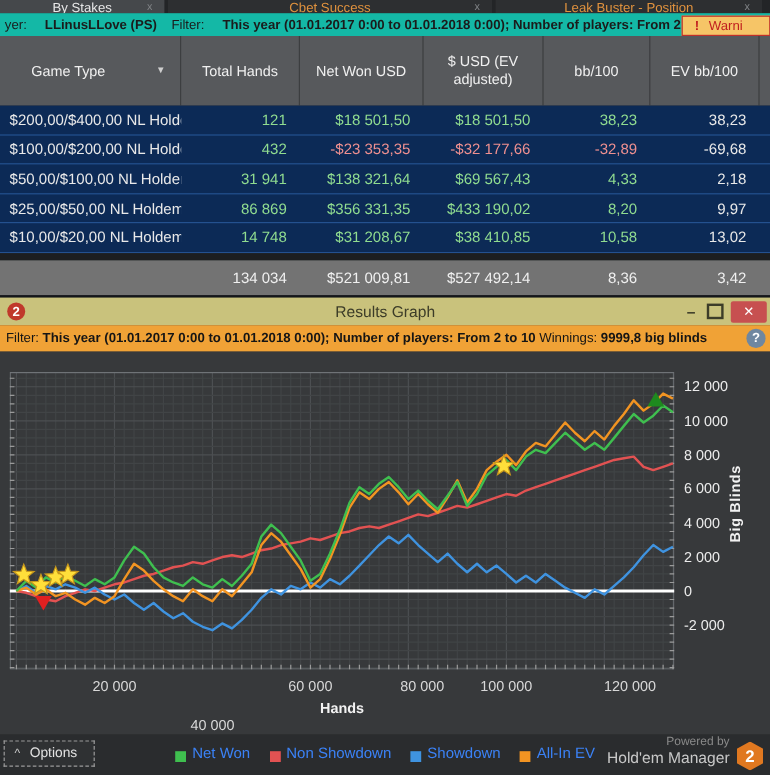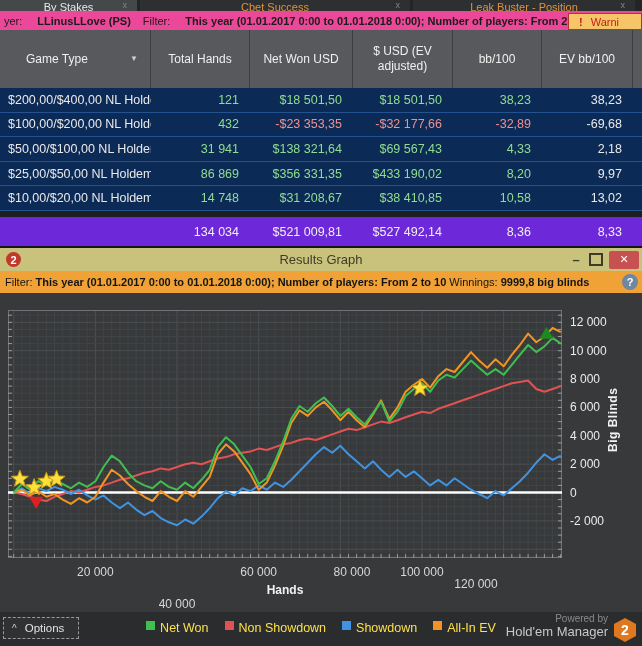--- a/index.html
+++ b/index.html
@@ -4,36 +4,36 @@
 <style>
   html,body{margin:0;padding:0;}
   body{width:642px;height:646px;background:#313436;font-family:"Liberation Sans",sans-serif;overflow:hidden;position:relative;}
   
   .tabs-bar{position:absolute;top:0;left:0;width:642px;height:11px;background:#232527;display:flex;overflow:hidden;}
   .tab{height:30px;display:flex;align-items:flex-start;justify-content:center;font-size:11px;padding-top:1px;position:relative;box-sizing:border-box;}
   .tab .x{position:absolute;right:10px;top:0;color:#808487;font-size:9px;}
   .tab-active{background:#45484b;color:#e8e8e8;width:137px;}
   .tab-idle{background:#2d2f31;color:#e0923e;margin-left:3px;}
   
-  .top-filter{position:absolute;top:11px;left:0;width:642px;height:19px;background:#ec4899;color:#1b1b1b;font-size:11px;display:flex;align-items:center;padding-left:4px;box-sizing:border-box;white-space:nowrap;overflow:hidden;}
+  .top-filter{position:absolute;top:11px;left:0;width:642px;height:19px;background:#14b8a6;color:#1b1b1b;font-size:11px;display:flex;align-items:center;padding-left:4px;box-sizing:border-box;white-space:nowrap;overflow:hidden;}
   .top-filter b{margin-left:15px;}
   .warn-box{position:absolute;right:0;top:13px;width:72px;height:15px;border:1px solid #c0302a;background:#f6c567;color:#c11f1f;font-size:11px;display:flex;align-items:center;overflow:hidden;}
   .warn-box .bang{font-weight:bold;margin:0 8px 0 10px;}
   
   .thead{position:absolute;top:30px;left:0;width:642px;height:58px;background:#57595c;display:flex;}
   .th{color:#f0f0f0;font-size:12px;display:flex;align-items:center;justify-content:center;text-align:center;border-right:1px solid #3c3e40;box-sizing:border-box;position:relative;line-height:1.25;}
   .th.first{justify-content:flex-start;padding-left:26px;}
   .th .caret{position:absolute;right:12px;top:24px;font-size:8px;color:#cfcfcf;}
   .rows{position:absolute;top:88px;left:0;width:642px;height:123px;background:#0c2a56;}
   .trow{height:23.6px;display:flex;border-bottom:1px solid #24518f;color:#ffffff;font-size:12.5px;}
   .td{display:flex;align-items:center;justify-content:flex-end;padding-right:11px;box-sizing:border-box;white-space:nowrap;overflow:hidden;}
   .td.first{justify-content:flex-start;padding-left:8px;padding-right:0;}
   .pos{color:#90dc90;} .neg{color:#ef9090;} .plain{color:#e9e9e9;}
   .tgap{position:absolute;top:211px;left:0;width:642px;height:6px;background:#1c1e20;}
-  .total-row{position:absolute;top:217px;left:0;width:642px;height:29px;background:#6d28d9;display:flex;color:#f0f0f0;font-size:12.5px;}
+  .total-row{position:absolute;top:217px;left:0;width:642px;height:29px;background:#737373;display:flex;color:#f0f0f0;font-size:12.5px;}
   .total-row .td{padding-right:11px;}
   .pre-title-gap{position:absolute;top:246px;left:0;width:642px;height:2px;background:#141619;}
   
   .c0{width:151px;} .c1{width:99px;} .c2{width:103px;} .c3{width:100px;} .c4{width:89px;} .c5{width:91px;} .c6{width:9px;border-right:none;}
   
   .title-bar{position:absolute;top:248px;left:0;width:642px;height:23px;background:#c9c27c;display:flex;align-items:center;}
   .hm2-logo{width:15px;height:15px;border-radius:50%;background:#c0392b;color:#fff;font-size:11px;font-weight:bold;display:flex;align-items:center;justify-content:center;margin-left:6px;}
   .win-title{position:absolute;left:0;width:100%;text-align:center;color:#3c3c28;font-size:13px;}
   .win-btns{position:absolute;right:3px;top:2px;display:flex;align-items:center;gap:6px;height:19px;}
   .btn-min{color:#3c3c28;font-weight:bold;font-size:13px;width:14px;text-align:center;}
@@ -46,21 +46,21 @@
   .plot{position:absolute;left:8px;top:17px;width:554px;height:248px;}
   .ylab{position:absolute;left:570px;width:54px;height:14px;color:#ececec;font-size:12px;}
   .xlab{position:absolute;width:60px;text-align:center;top:272px;color:#d8d8d8;font-size:12px;}
   .yaxis-title{position:absolute;left:606px;top:67px;width:16px;height:120px;writing-mode:vertical-rl;transform:rotate(180deg);text-align:center;color:#f2f2f2;font-size:12px;font-weight:bold;letter-spacing:.5px;}
   .xaxis-title{position:absolute;left:245px;top:290px;width:80px;text-align:center;color:#f2f2f2;font-size:12px;font-weight:bold;}
   
   .footer{position:absolute;top:612px;left:0;width:642px;height:34px;background:#2a2c2e;}
   .options-btn{position:absolute;left:3px;top:5px;border:1px dashed #9a9a9a;background:#2f3133;color:#e2e2e2;font-size:11.5px;padding:4px 14px 4px 8px;display:flex;align-items:center;gap:8px;}
   .options-btn .caret{font-size:10px;color:#cfcfcf;}
   .legend{position:absolute;left:0;width:642px;top:9px;display:flex;justify-content:center;gap:16px;}
-  .leg-item{display:flex;align-items:flex-start;gap:5px;color:#fde047;font-size:12.5px;}
+  .leg-item{display:flex;align-items:flex-end;gap:5px;color:#3b82f6;font-size:12.5px;}
   .leg-sq{width:9px;height:9px;}
   .powered{position:absolute;right:34px;top:1px;text-align:right;}
   .powered .p1{color:#8a8a8a;font-size:10px;}
   .powered .p2{color:#c8c8c8;font-size:13px;}
   .hex2{position:absolute;right:6px;top:6px;width:22px;height:24px;background:#e07820;color:#fff;font-weight:bold;font-size:14px;display:flex;align-items:center;justify-content:center;clip-path:polygon(50% 0,100% 25%,100% 75%,50% 100%,0 75%,0 25%);}
 </style>
 </head>
 <body>
 
 <div class="tabs-bar">
@@ -154,21 +154,21 @@
       <div class="td c5 plain">13,02</div>
     </div>
   </div>
 <div class="tgap"></div>
 <div class="total-row">
     <div class="td c0 first"></div>
     <div class="td c1">134 034</div>
     <div class="td c2">$521 009,81</div>
     <div class="td c3">$527 492,14</div>
     <div class="td c4">8,36</div>
-    <div class="td c5">8,33</div>
+    <div class="td c5">3,42</div>
   </div>
 <div class="pre-title-gap"></div>
 
 <div class="title-bar">
   <div class="hm2-logo">2</div>
   <div class="win-title">Results Graph</div>
   <div class="win-btns">
     <div class="btn-min">–</div>
     <div class="btn-max"></div>
     <div class="btn-close">✕</div>
@@ -447,21 +447,21 @@
       <div class="ylab" style="top: 135.787px;">4 000</div>
       <div class="ylab" style="top: 107.415px;">6 000</div>
       <div class="ylab" style="top: 79.0434px;">8 000</div>
       <div class="ylab" style="top: 50.6713px;">10 000</div>
       <div class="ylab" style="top: 22.2993px;">12 000</div>
       <div class="xlab" style="left: 65.3662px;">20 000</div>
       <div class="xlab" style="left: 147.017px; margin-top: 32px;">40 000</div>
       <div class="xlab" style="left: 228.668px;">60 000</div>
       <div class="xlab" style="left: 310.318px; text-align: right;">80 000</div>
       <div class="xlab" style="left: 391.969px;">100 000</div>
-      <div class="xlab" style="left: 446px; margin-top: 12px;">120 000</div>
+      <div class="xlab" style="left: 495px;">120 000</div>
     </div>
   <div class="yaxis-title">Big Blinds</div>
   <div class="xaxis-title">Hands</div>
 </div>
 
 <div class="footer">
   <div class="options-btn">
     <span class="caret">^</span>
     <span>Options</span>
   </div>

